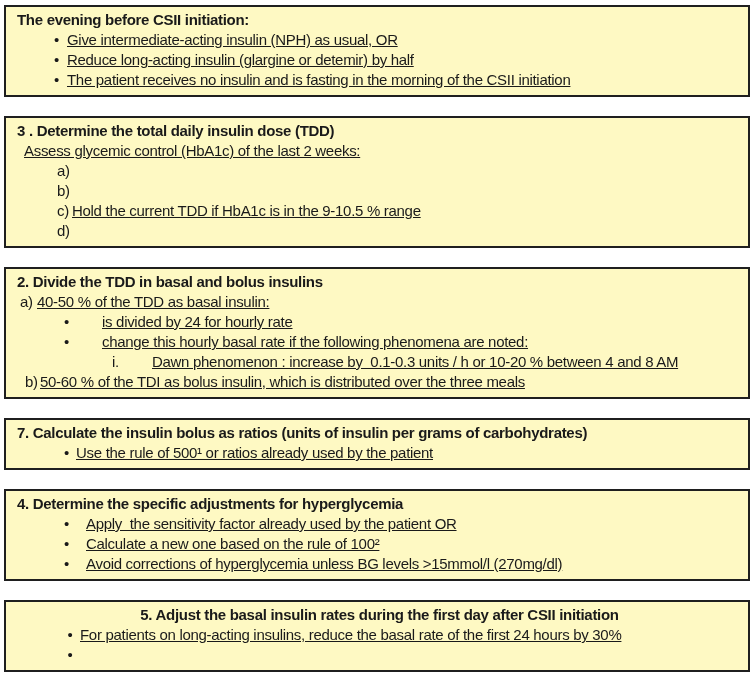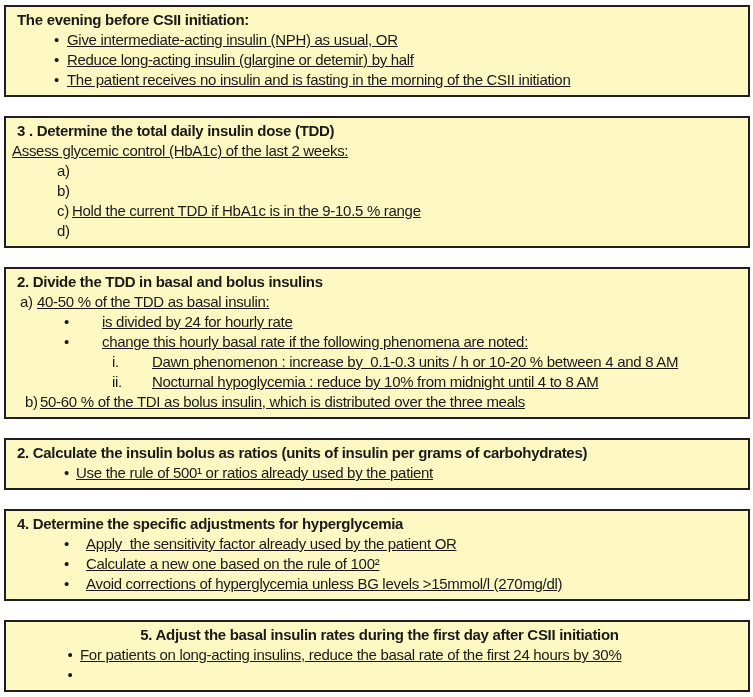--- a/index.html
+++ b/index.html
@@ -26,21 +26,21 @@
     font-weight: bold;
     margin-left: 5px;
     white-space: pre;
   }
   .line { display: flex; align-items: baseline; }
   .marker { flex: 0 0 auto; white-space: pre; }
   .txt { white-space: pre; text-decoration: underline; }
 
   
   .b1-bullet      { margin-left: 42px; } .b1-bullet  .marker { width: 13px; }
-  .b2-intro      { margin-left: 0; }
+  .b2-intro      { margin-left: 12px; }
   .b2-letter      { margin-left: 45px; } .b2-letter  .marker { width: 15px; }
   .b3-a           { margin-left: 8px;  } .b3-a       .marker { width: 17px; }
   .b3-bullet      { margin-left: 52px; } .b3-bullet  .marker { width: 38px; }
   .b3-roman       { margin-left: 100px;} .b3-roman   .marker { width: 40px; }
   .b3-b           { margin-left: 13px; } .b3-b       .marker { width: 15px; }
   .b4-bullet      { margin-left: 52px; } .b4-bullet  .marker { width: 12px; }
   .b5-bullet      { margin-left: 52px; } .b5-bullet  .marker { width: 22px; }
   .b6-bullet      { margin-left: 48px; } .b6-bullet  .marker { width: 20px; }
 </style>
 </head>
@@ -93,32 +93,28 @@
     <span class="txt">is divided by 24 for hourly rate</span>
   </div>
   <div class="line b3-bullet">
     <span class="marker">•</span>
     <span class="txt">change this hourly basal rate if the following phenomena are noted:</span>
   </div>
   <div class="line b3-roman">
     <span class="marker">i.</span>
     <span class="txt">Dawn phenomenon : increase by  0.1-0.3 units / h or 10-20 % between 4 and 8 AM</span>
   </div>
-  <div class="line b3-roman">
-    <span class="marker">ii.</span>
-    <span class="txt">Nocturnal hypoglycemia : reduce by 10% from midnight until 4 to 8 AM</span>
-  </div>
   <div class="line b3-b">
     <span class="marker">b)</span>
     <span class="txt">50-60 % of the TDI as bolus insulin, which is distributed over the three meals</span>
   </div>
 </div>
 
 <div class="box">
-  <div class="title">2. Calculate the insulin bolus as ratios (units of insulin per grams of carbohydrates)</div>
+  <div class="title">7. Calculate the insulin bolus as ratios (units of insulin per grams of carbohydrates)</div>
   <div class="line b4-bullet">
     <span class="marker">•</span>
     <span class="txt">Use the rule of 500¹ or ratios already used by the patient</span>
   </div>
 </div>
 
 <div class="box">
   <div class="title">4. Determine the specific adjustments for hyperglycemia</div>
   <div class="line b5-bullet">
     <span class="marker">•</span>

